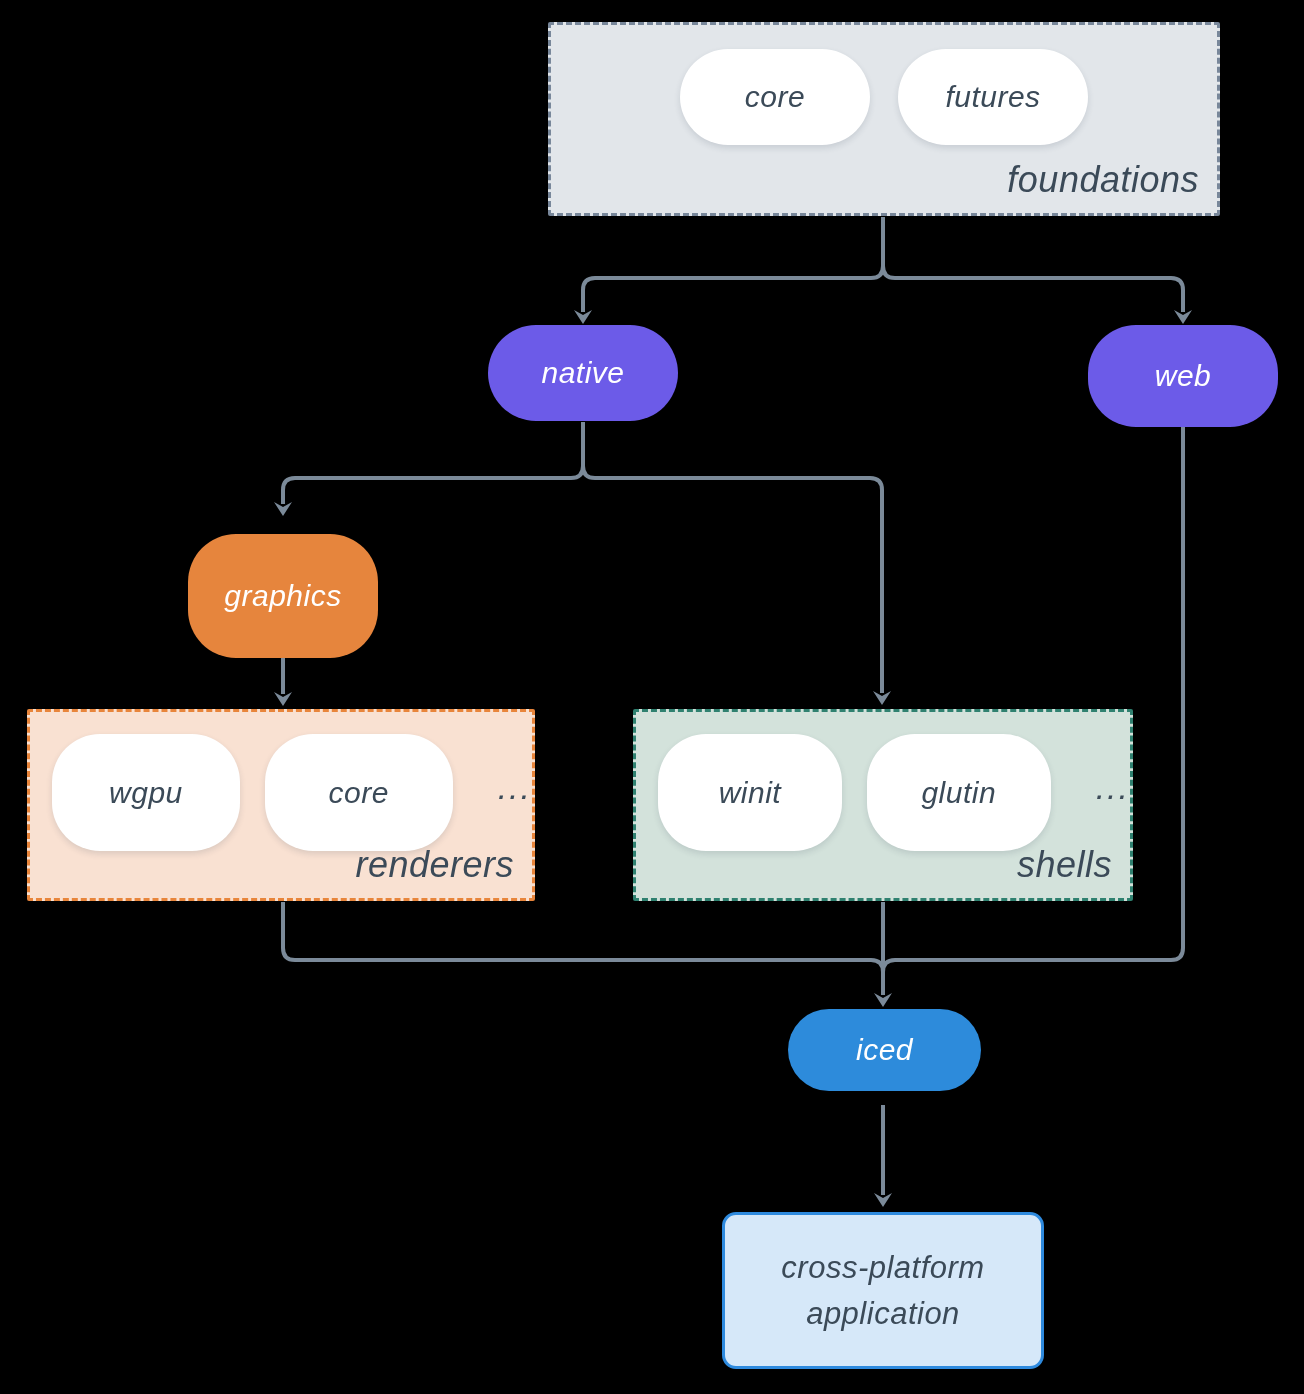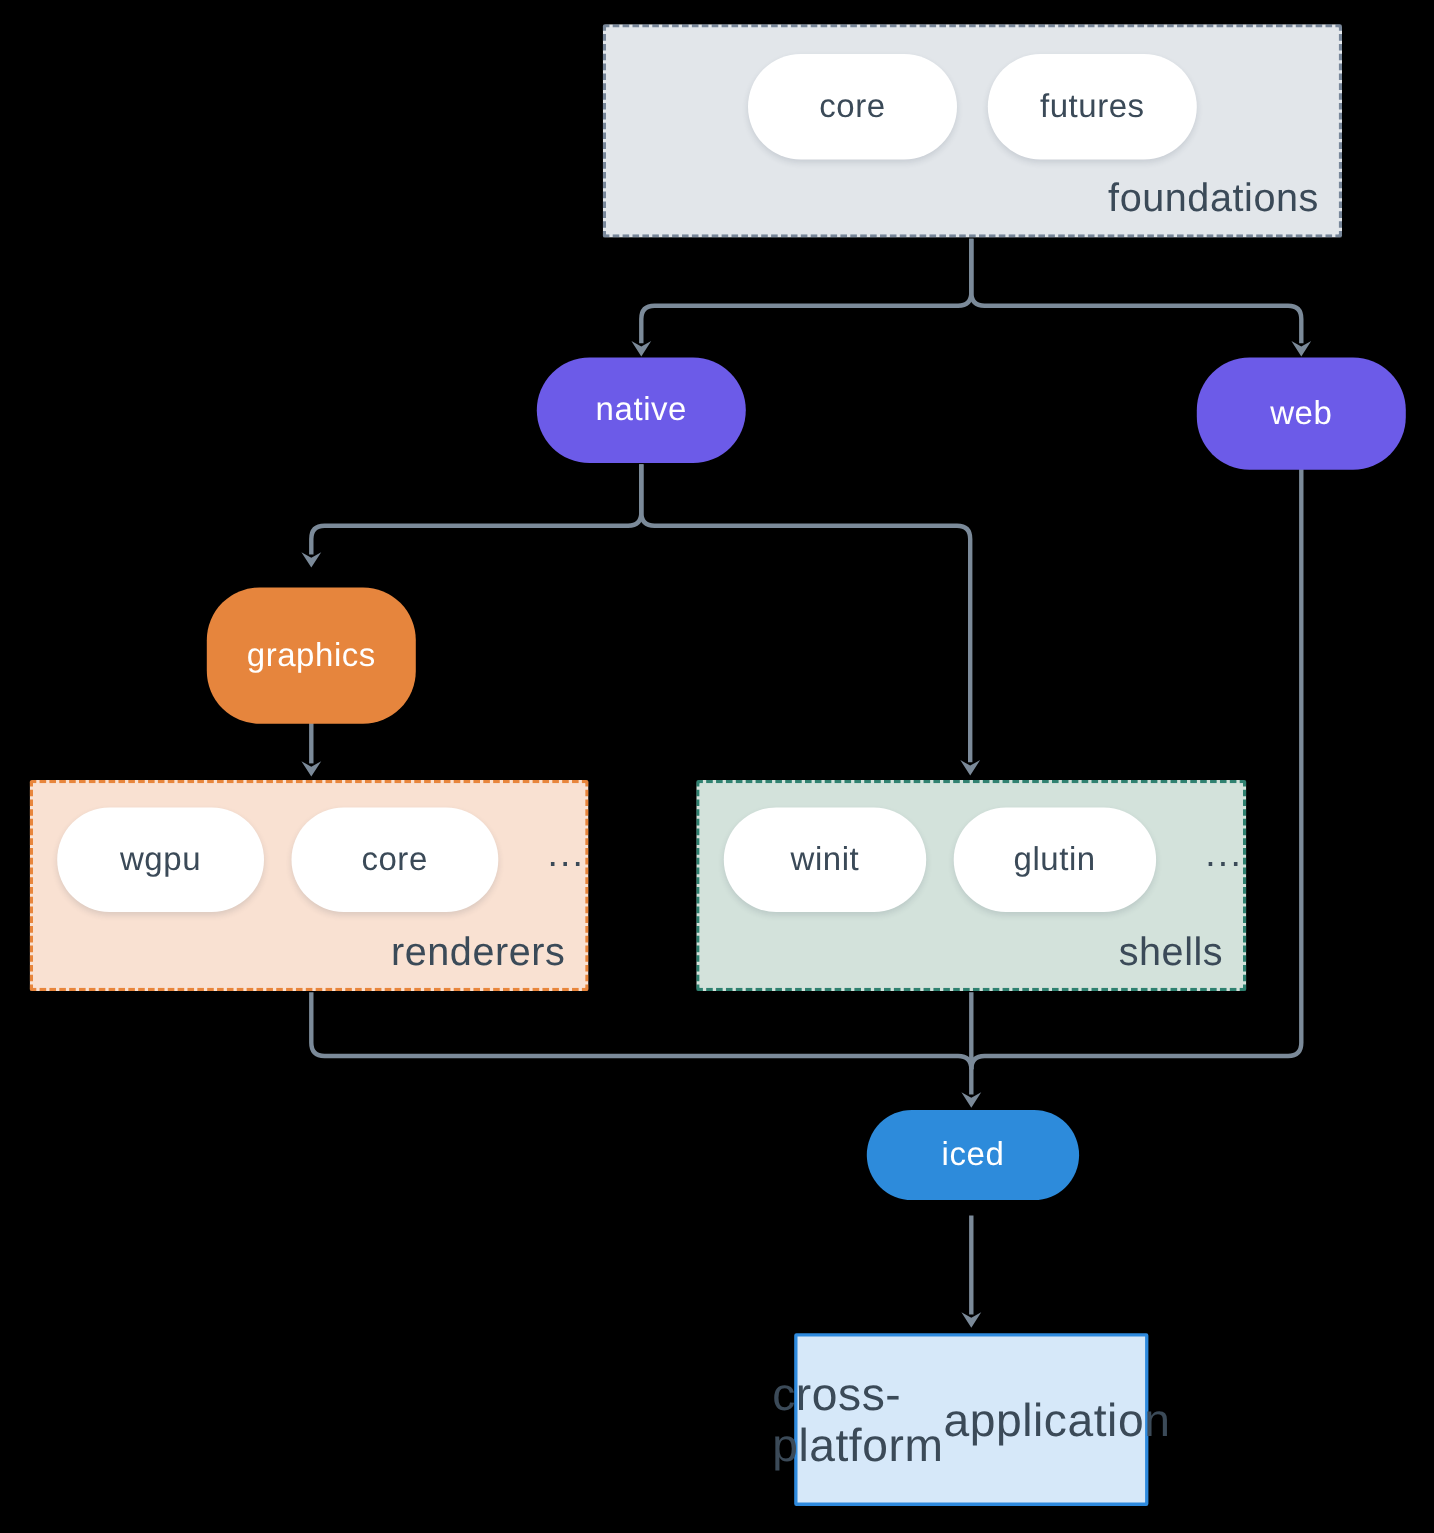--- a/index.html
+++ b/index.html
@@ -23,20 +23,21 @@
   }
   *{box-sizing:border-box;margin:0;padding:0}
   html,body{background:var(--background)}
   .canvas{
     position:relative;
     width:1304px;height:1394px;
     background:var(--background);
     font-family:"Liberation Sans","DejaVu Sans",sans-serif;
     color:var(--text-dark);
     overflow:hidden;
+    font-style:italic;
   }
   .arrows{position:absolute;left:0;top:0;width:1304px;height:1394px;pointer-events:none}
   .arrows path.conn{stroke:var(--arrow);stroke-width:4;fill:none;stroke-linejoin:round}
   .arrows path.head{fill:var(--arrow);stroke:none}
 
   .group{position:absolute;border-radius:2px}
   .box-foundations{left:548px;top:22px;width:672px;height:194px;background:var(--foundations-fill);border:3px dashed var(--foundations-border)}
   .box-renderers{left:27px;top:709px;width:508px;height:192px;background:var(--renderers-fill);border:3px dashed var(--renderers-border)}
   .box-shells{left:633px;top:709px;width:500px;height:192px;background:var(--shells-fill);border:3px dashed var(--shells-border)}
 
@@ -47,38 +48,38 @@
   .pill.white{
     background:var(--pill-white);color:var(--text-dark);
     width:190px;height:96px;
     box-shadow:0 3px 6px rgba(40,55,75,.14);
   }
   .pill.colored{position:absolute;color:var(--text-light)}
 
   .pill-row{display:flex;align-items:center}
   .row-foundations{margin-top:24px;justify-content:center;gap:28px}
   .row-inner{margin-top:22px;margin-left:22px;gap:25px}
-  .row-inner .pill.white{width:188px;height:95px}
+  .row-inner .pill.white{width:188px;height:117px}
   .more{font-size:34px;color:var(--text-dark);letter-spacing:2px;margin-left:20px;padding-bottom:10px}
 
   .group-label{
     position:absolute;right:18px;bottom:12px;
     font-size:36px;color:var(--text-dark);letter-spacing:.5px;
   }
 
   .node-native{left:488px;top:325px;width:190px;height:96px;background:var(--purple)}
   .node-web{left:1088px;top:325px;width:190px;height:102px;background:var(--purple)}
   .node-graphics{left:188px;top:534px;width:190px;height:124px;background:var(--orange)}
   .node-iced{left:788px;top:1009px;width:193px;height:82px;background:var(--blue)}
 
   .app-box{
     position:absolute;left:722px;top:1212px;width:322px;height:157px;
-    background:var(--app-fill);border:3px solid var(--app-border);border-radius:2px;
-    display:flex;flex-direction:row;align-items:center;justify-content:center;
-    font-size:42px;color:var(--text-dark);line-height:46px;letter-spacing:.5px;
+    background:var(--app-fill);border:3px solid var(--app-border);border-radius:14px;
+    display:flex;flex-direction:column;align-items:center;justify-content:center;
+    font-size:31px;color:var(--text-dark);line-height:46px;letter-spacing:.5px;
   }
 </style>
 </head>
 <body>
 
 <div class="canvas">
 
   <svg class="arrows" viewBox="0 0 1304 1394" xmlns="http://www.w3.org/2000/svg">
 
     <path class="conn" d="M883 217 V266 Q883 278 871 278 H595 Q583 278 583 290 V312"></path>

